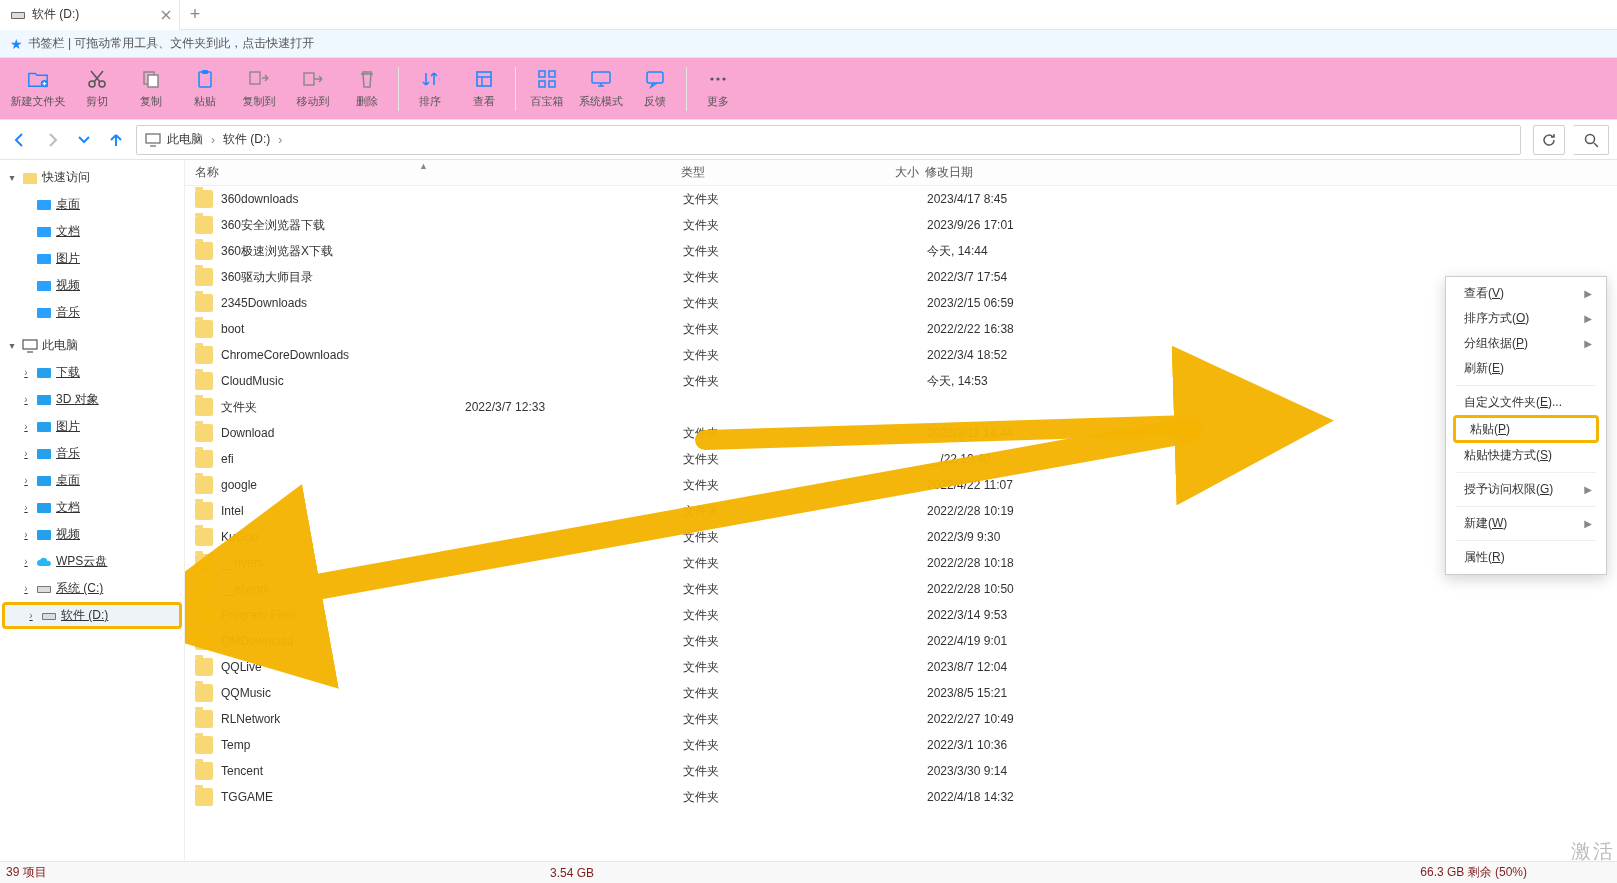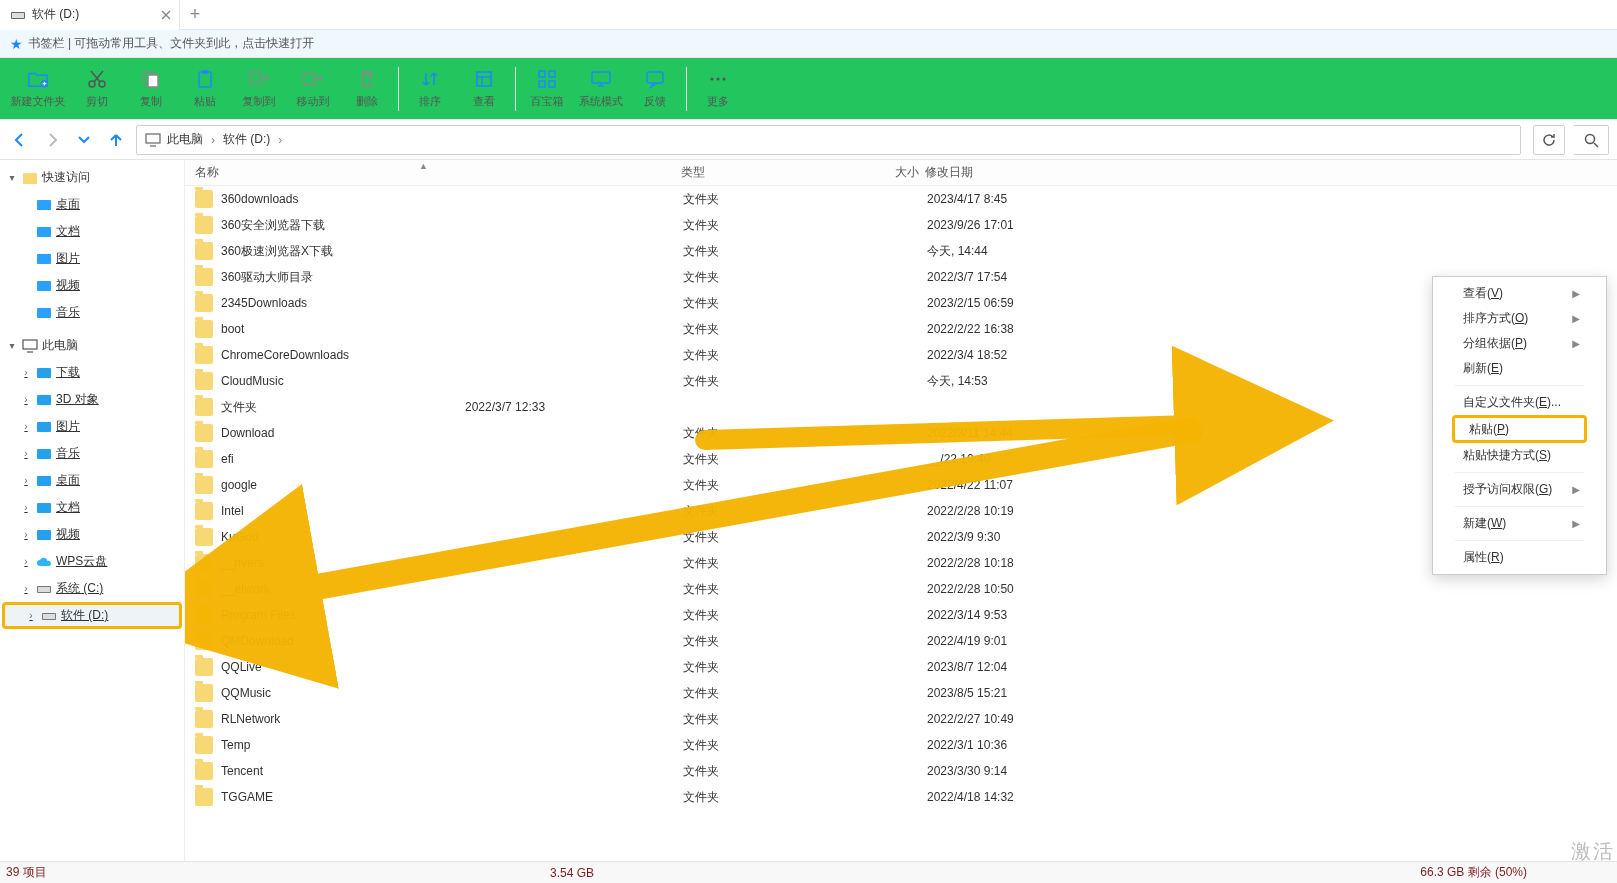--- a/index.html
+++ b/index.html
@@ -9,21 +9,21 @@
 .tabbar { height:30px; display:flex; align-items:center; background:#ffffff; border-bottom:1px solid #e5e5e5; }
 .tab { height:30px; display:flex; align-items:center; padding:0 14px 0 10px; gap:6px; background:#fff; border-right:1px solid #e5e5e5; position:relative; min-width:180px; }
 .tab-close { position:absolute; right:6px; top:8px; width:14px; height:14px; display:flex; align-items:center; justify-content:center; color:#888; }
 .tab-add { width:30px; height:30px; display:flex; align-items:center; justify-content:center; color:#888; font-size:18px; }
 
 
 .bookmark-bar { height:28px; display:flex; align-items:center; padding:0 10px; gap:6px; background:#eff7ff; border-bottom:1px solid #e5e5e5; font-size:12px; color:#555; }
 .star-ico { color:#1e88ff; font-size:14px; }
 
 
-.toolbar { height:62px; display:flex; align-items:center; background:#22c55e; border-bottom:1px solid #e5e5e5; padding:0 6px; }
+.toolbar { height:62px; display:flex; align-items:center; background:#f9a8d4; border-bottom:1px solid #e5e5e5; padding:0 6px; }
 .tool-grp { display:flex; align-items:flex-start; }
 .tool-btn { width:54px; height:56px; display:flex; flex-direction:column; align-items:center; justify-content:center; gap:4px; color:#333; }
 .tool-btn .tico { width:22px; height:22px; display:flex; align-items:center; justify-content:center; }
 .tool-btn .tlbl { font-size:11px; color:#555; }
 .tool-btn.wide { width:64px; }
 .tb-sep { width:1px; height:44px; background:#e5e5e5; margin:0 4px; align-self:center; }
 
 
 .navrow { height:40px; display:flex; align-items:center; padding:4px 8px; gap:8px; background:#fff; border-bottom:1px solid #e5e5e5; }
 .nav-btn { width:24px; height:24px; display:flex; align-items:center; justify-content:center; color:#1e88ff; }
@@ -55,21 +55,21 @@
 .list-body { overflow-y:auto; height:calc(100% - 26px); }
 .row { height:26px; display:flex; align-items:center; padding-left:10px; }
 .row .fico { width:18px; height:18px; background:#f8d775; border-radius:2px; margin-right:8px; position:relative; }
 .row .fico::before { content:""; position:absolute; top:-3px; left:0; width:8px; height:3px; background:#f8d775; border-radius:1px 1px 0 0; }
 .row .fn { width:462px; }
 .row .ft { width:174px; }
 .row .fs { width:70px; text-align:right; padding-right:6px; }
 .row .fd { flex:0 0 150px; }
 
 
-.ctx { position:absolute; top:116px; right:10px; width:175px; background:#fff; border:1px solid #ccc; box-shadow:0 4px 14px rgba(0,0,0,.18); padding:4px 16px; z-index:50; }
+.ctx { position:absolute; top:116px; right:10px; width:162px; background:#fff; border:1px solid #ccc; box-shadow:0 4px 14px rgba(0,0,0,.18); padding:4px 4px; z-index:50; }
 .ctx-item { height:25px; display:flex; align-items:center; padding:0 18px 0 14px; font-size:12px; position:relative; }
 .ctx-item .arrow { position:absolute; right:10px; color:#888; font-size:10px; }
 .ctx-sep { height:1px; background:#eee; margin:4px 6px; }
 .ctx-item.hl { border:3px solid #f4b400; border-radius:4px; margin:0 3px; height:28px; }
 .ctx u { text-decoration:underline; }
 
 
 .status { position:fixed; left:0; right:0; bottom:0; height:22px; background:#f8f8f8; border-top:1px solid #e5e5e5; display:flex; align-items:center; font-size:12px; color:#7f1d1d; }
 .status .s-left { padding-left:6px; flex:0 0 550px; }
 .status .s-mid { flex:0 0 300px; }

